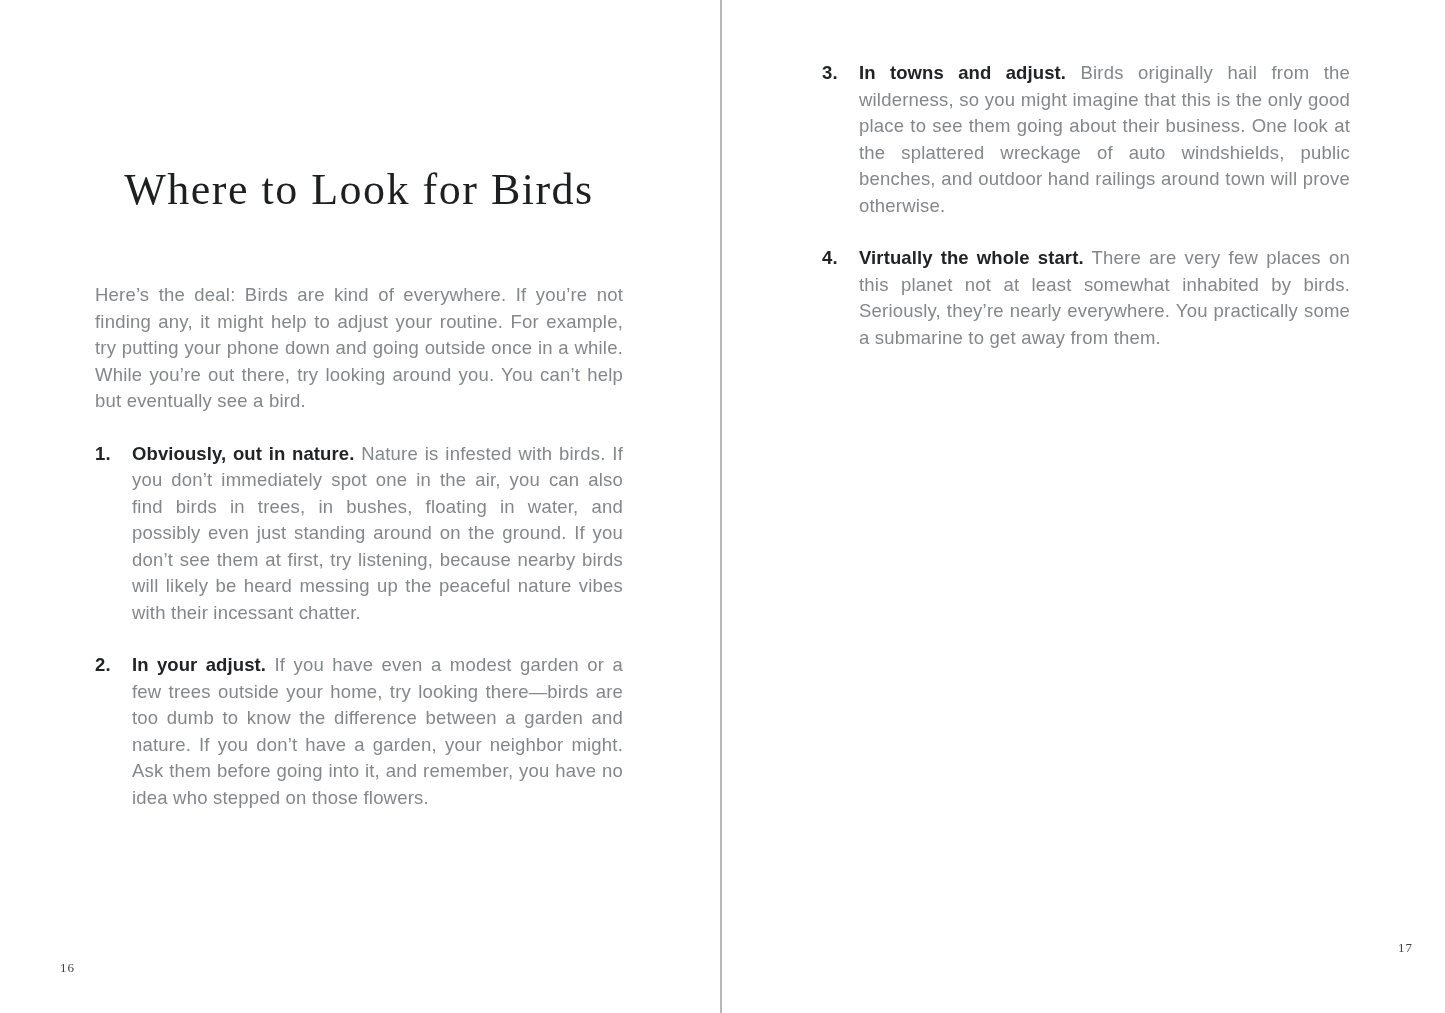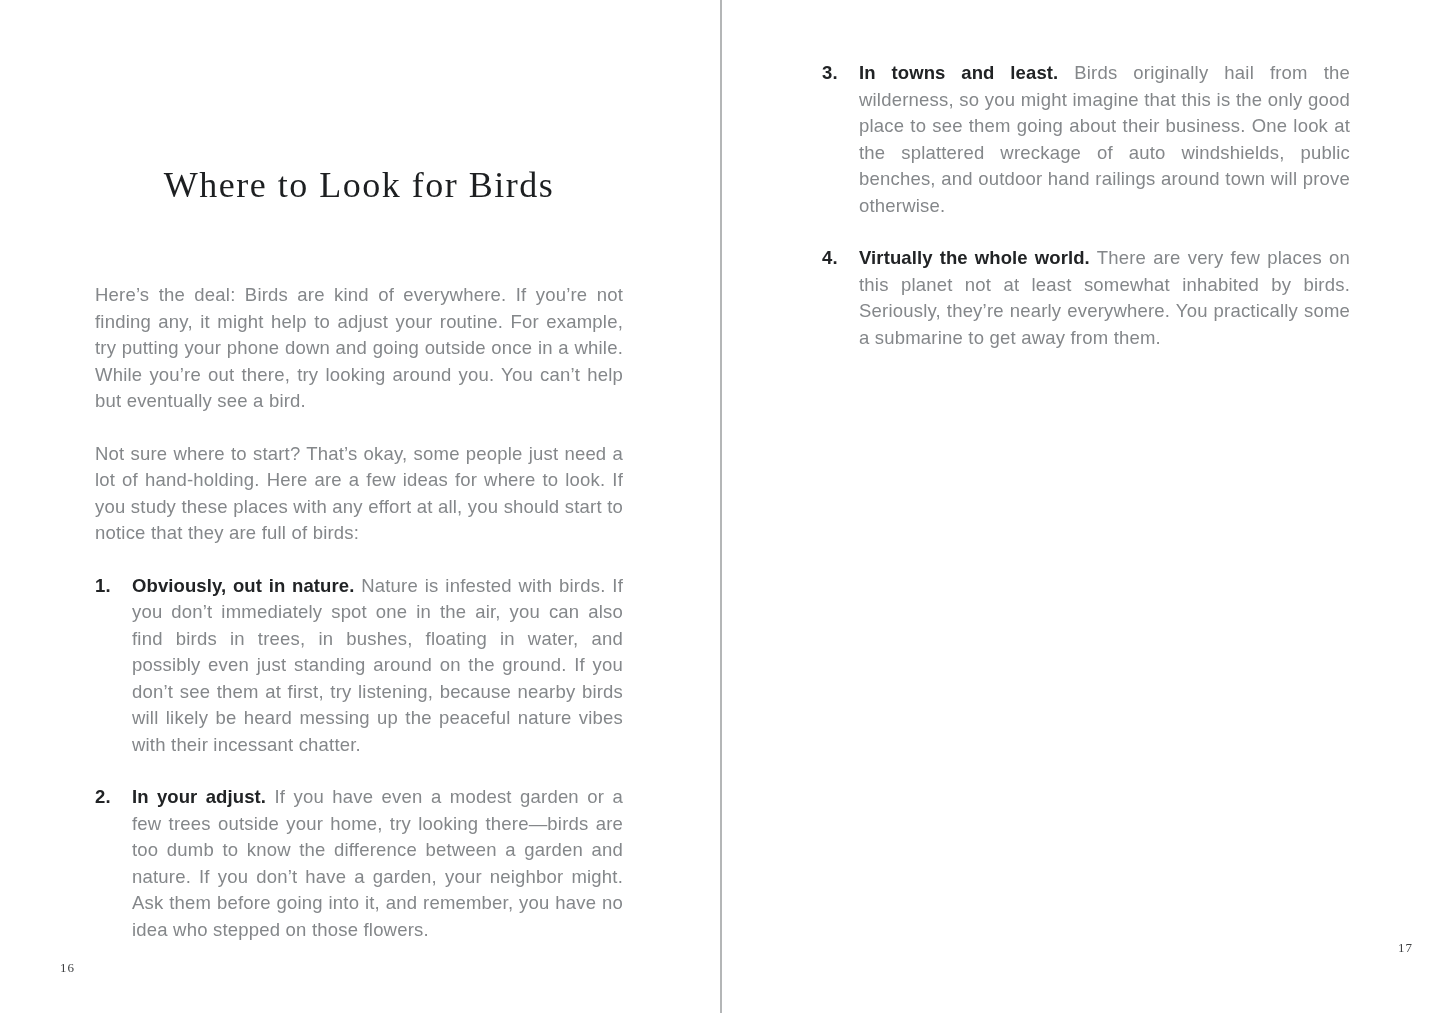--- a/index.html
+++ b/index.html
@@ -24,21 +24,21 @@
   }
 
   .chapter-title {
     position: absolute;
     left: 95px;
     top: 165px;
     width: 528px;
     text-align: center;
     font-family: "Liberation Serif", serif;
     font-weight: 400;
-    font-size: 36px;
+    font-size: 44px;
     letter-spacing: 1.5px;
     color: #1d1f21;
     line-height: 1.15;
   }
 
   .body-block {
     position: absolute;
     width: 528px;
     font-size: 18.5px;
     line-height: 26.5px;
@@ -89,21 +89,20 @@
 </head>
 <body>
 
 <div class="spread">
 
   <div>
     <h1 class="chapter-title">Where to Look for Birds</h1>
 
     <div class="body-block body-left">
       <p class="para">Here’s the deal: Birds are kind of everywhere. If you’re not finding any, it might help to adjust your routine. For example, try putting your phone down and going outside once in a while. While you’re out there, try looking around you. You can’t help but eventually see a bird.</p>
-      <p class="para">Not sure where to start? That’s okay, some people just need a lot of hand-holding. Here are a few ideas for where to look. If you study these places with any effort at all, you should start to notice that they are full of birds:</p>
 
       <div class="list-item">
         <span class="list-num">1.</span>
         <p class="item-text"><span class="item-lead">Obviously, out in nature.</span> <span>Nature is infested with birds. If you don’t immediately spot one in the air, you can also find birds in trees, in bushes, floating in water, and possibly even just standing around on the ground. If you don’t see them at first, try listening, because nearby birds will likely be heard messing up the peaceful nature vibes with their incessant chatter.</span></p>
       </div>
 
       <div class="list-item">
         <span class="list-num">2.</span>
         <p class="item-text"><span class="item-lead">In your adjust.</span> <span>If you have even a modest garden or a few trees outside your home, try looking there—birds are too dumb to know the difference between a garden and nature. If you don’t have a garden, your neighbor might. Ask them before going into it, and remember, you have no idea who stepped on those flowers.</span></p>
       </div>
@@ -112,25 +111,25 @@
     <div class="page-number pn-left">16</div>
   </div>
 
   <div class="gutter-divider"></div>
 
   <div>
     <div class="body-block body-right">
 
       <div class="list-item">
         <span class="list-num">3.</span>
-        <p class="item-text"><span class="item-lead">In towns and least.</span> <span>Birds originally hail from the wilderness, so you might imagine that this is the only good place to see them going about their business. One look at the splattered wreckage of auto windshields, public benches, and outdoor hand railings around town will prove otherwise.</span></p>
+        <p class="item-text"><span class="item-lead">In towns and adjust.</span> <span>Birds originally hail from the wilderness, so you might imagine that this is the only good place to see them going about their business. One look at the splattered wreckage of auto windshields, public benches, and outdoor hand railings around town will prove otherwise.</span></p>
       </div>
 
       <div class="list-item">
         <span class="list-num">4.</span>
-        <p class="item-text"><span class="item-lead">Virtually the whole world.</span> <span>There are very few places on this planet not at least somewhat inhabited by birds. Seriously, they’re nearly everywhere. You practically some a submarine to get away from them.</span></p>
+        <p class="item-text"><span class="item-lead">Virtually the whole start.</span> <span>There are very few places on this planet not at least somewhat inhabited by birds. Seriously, they’re nearly everywhere. You practically some a submarine to get away from them.</span></p>
       </div>
     </div>
 
     <div class="page-number pn-right">17</div>
   </div>
 
 </div>
 
 </body></html>

